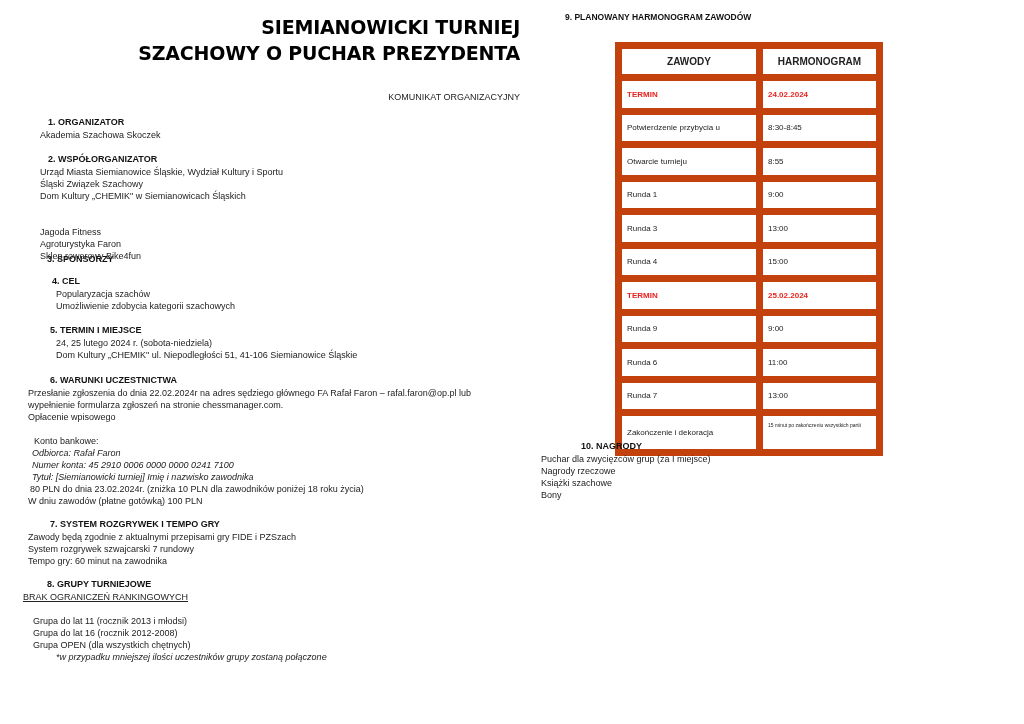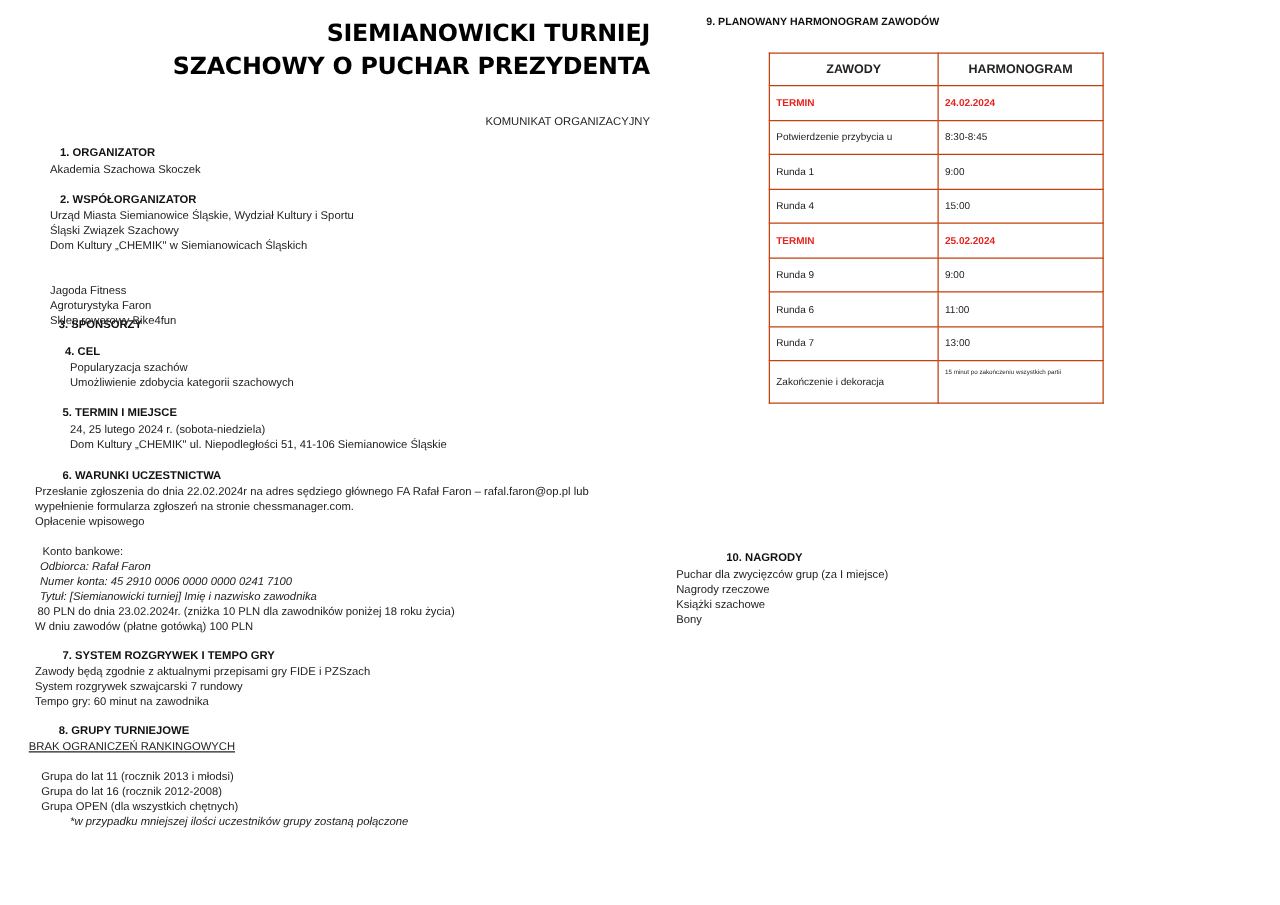--- a/index.html
+++ b/index.html
@@ -19,21 +19,21 @@
     }
     .sec-head { font-weight: bold; font-size: 9px; color: #111; white-space: nowrap; padding-left: 24px; }
     .line { font-size: 9px; line-height: 12px; white-space: nowrap; color: #222; }
     .it { font-style: italic; }
     .ul { text-decoration: underline; }
     table.sched {
       position: absolute; left: 615px; top: 42px; width: 268px;
       border-collapse: collapse; font-size: 8px;
     }
     table.sched td, table.sched th {
-      border: 1px solid #c2410c; padding: 0 5px; height: 26.5px; text-align: left;
+      border: 7px solid #c2410c; padding: 0 5px; height: 26.5px; text-align: left;
       vertical-align: middle; color: #222;
     }
     table.sched th {
       text-align: center; font-size: 10px; font-weight: bold;
       font-family: "Liberation Sans", sans-serif; height: 25px;
     }
     table.sched td.c1 { width: 124px; }
     table.sched tr.red td { color: #e8221e; font-weight: bold; }
     .tiny { font-size: 5px !important; vertical-align: top !important; padding-top: 6px !important; }
   </style>
@@ -100,22 +100,30 @@
   <tbody id="sched-body">
       <tr class="red">
         <td class="c1">TERMIN</td>
         <td>24.02.2024</td>
       </tr>
       <tr>
         <td class="c1">Potwierdzenie przybycia u</td>
         <td>8:30-8:45</td>
       </tr>
       <tr>
+        <td class="c1">Otwarcie turnieju</td>
+        <td>8:55</td>
+      </tr>
+      <tr>
         <td class="c1">Runda 1</td>
         <td>9:00</td>
+      </tr>
+      <tr>
+        <td class="c1">Runda 3</td>
+        <td>13:00</td>
       </tr>
       <tr>
         <td class="c1">Runda 4</td>
         <td>15:00</td>
       </tr>
       <tr class="red">
         <td class="c1">TERMIN</td>
         <td>25.02.2024</td>
       </tr>
       <tr>

